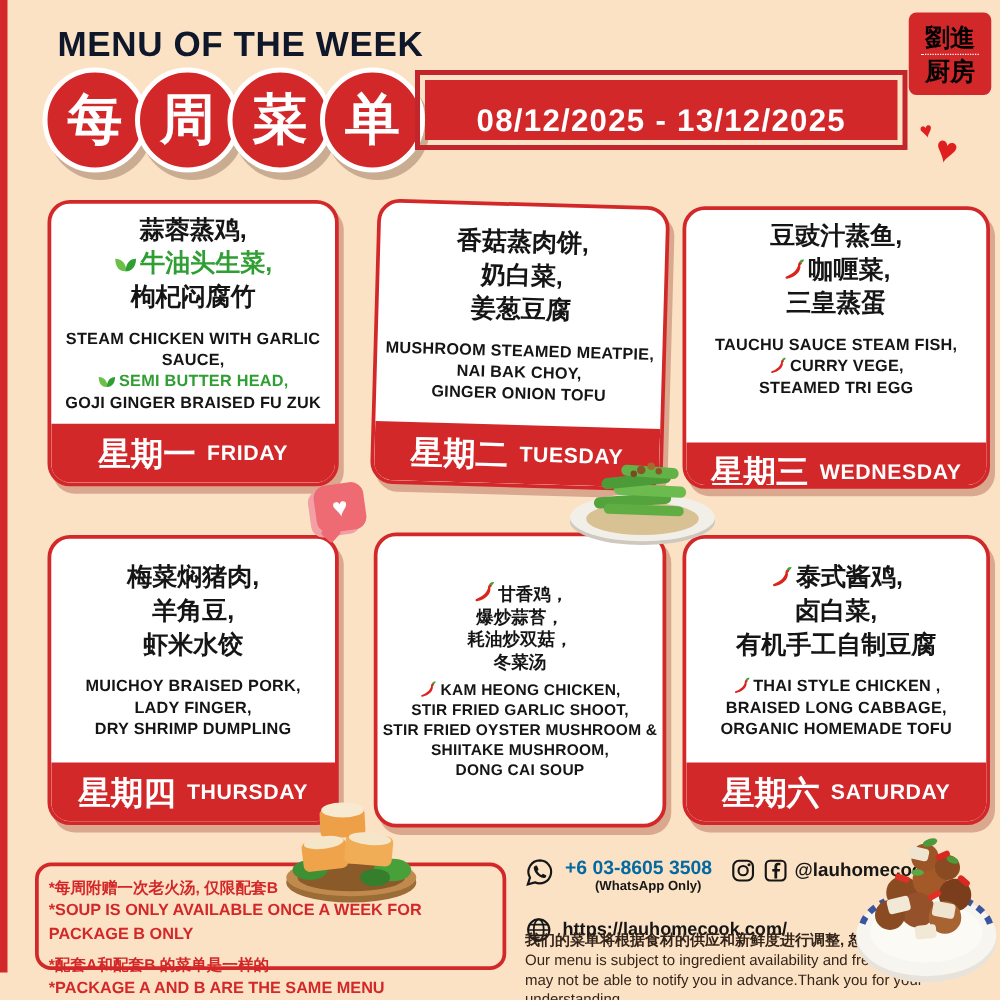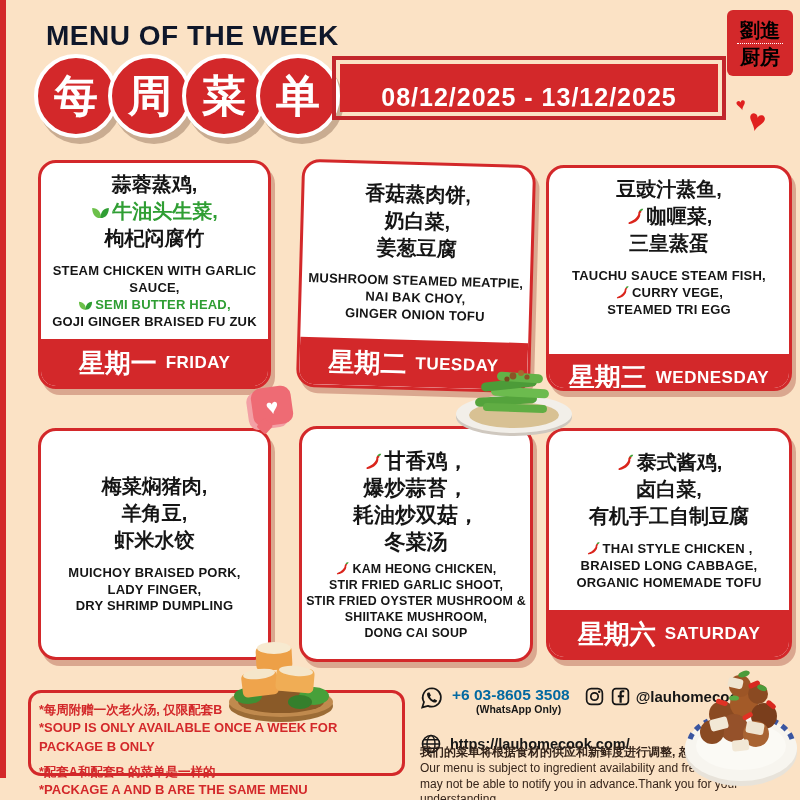--- a/index.html
+++ b/index.html
@@ -27,21 +27,21 @@
 
   
   .card{position:absolute;background:#fff;border:3px solid #d3282a;border-radius:18px;
         box-shadow:4px 6px 0 rgba(150,45,30,.32);display:flex;flex-direction:column;overflow:hidden;z-index:2;}
   .card-body{flex:1;display:flex;flex-direction:column;justify-content:center;align-items:center;gap:11px;
              padding:8px 6px;text-align:center;}
   .zh-line{font-size:20px;font-weight:800;color:#151515;line-height:1.35;}
   .en-line{font-size:13px;font-weight:800;color:#151515;line-height:1.3;letter-spacing:.2px;}
   .green{color:#2f9e33;}
   .tight .card-body{gap:5px;padding:6px 4px;}
-  .tight .zh-line{font-size:21px;line-height:1.3;}
+  .tight .zh-line{font-size:14px;line-height:1.3;}
   .tight .en-line{font-size:12.4px;}
   .ic{display:inline-block;vertical-align:-3px;margin-right:2px;}
   .ic-zh{width:19px;height:19px;}
   .ic-en{width:15px;height:15px;}
   .card-band{height:47px;background:#d3282a;display:flex;align-items:center;justify-content:center;gap:9px;flex:none;}
   .band-zh{color:#fff;font-size:26px;font-weight:800;line-height:1;}
   .band-en{color:#fff;font-size:17px;font-weight:600;letter-spacing:.5px;line-height:1;}
 
   
   .heart-bubble{position:absolute;left:252px;top:387px;width:40px;height:38px;background:#ee6b74;border-radius:10px;
@@ -206,20 +206,24 @@
       <div>
         <div class="zh-line">梅菜焖猪肉,</div>
         <div class="zh-line">羊角豆,</div>
         <div class="zh-line">虾米水饺</div>
       </div>
       <div>
         <div class="en-line">MUICHOY BRAISED PORK,</div>
         <div class="en-line">LADY FINGER,</div>
         <div class="en-line">DRY SHRIMP DUMPLING</div>
       </div>
+    </div>
+    <div class="card-band">
+      <span class="band-zh">星期四</span>
+        <span class="band-en">THURSDAY</span>
     </div>
   </div>
 
   <div class="card tight" style="left:299px;top:426px;width:228px;height:230px;">
     <div class="card-body">
       <div>
         <div class="zh-line"><svg class="ic ic-zh">
               <use href="#sym-chili"></use>
             </svg><span>甘香鸡，</span></div>
         <div class="zh-line">爆炒蒜苔，</div>

